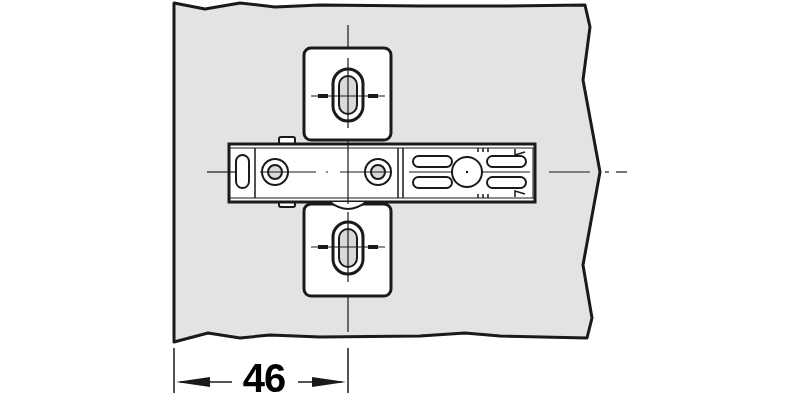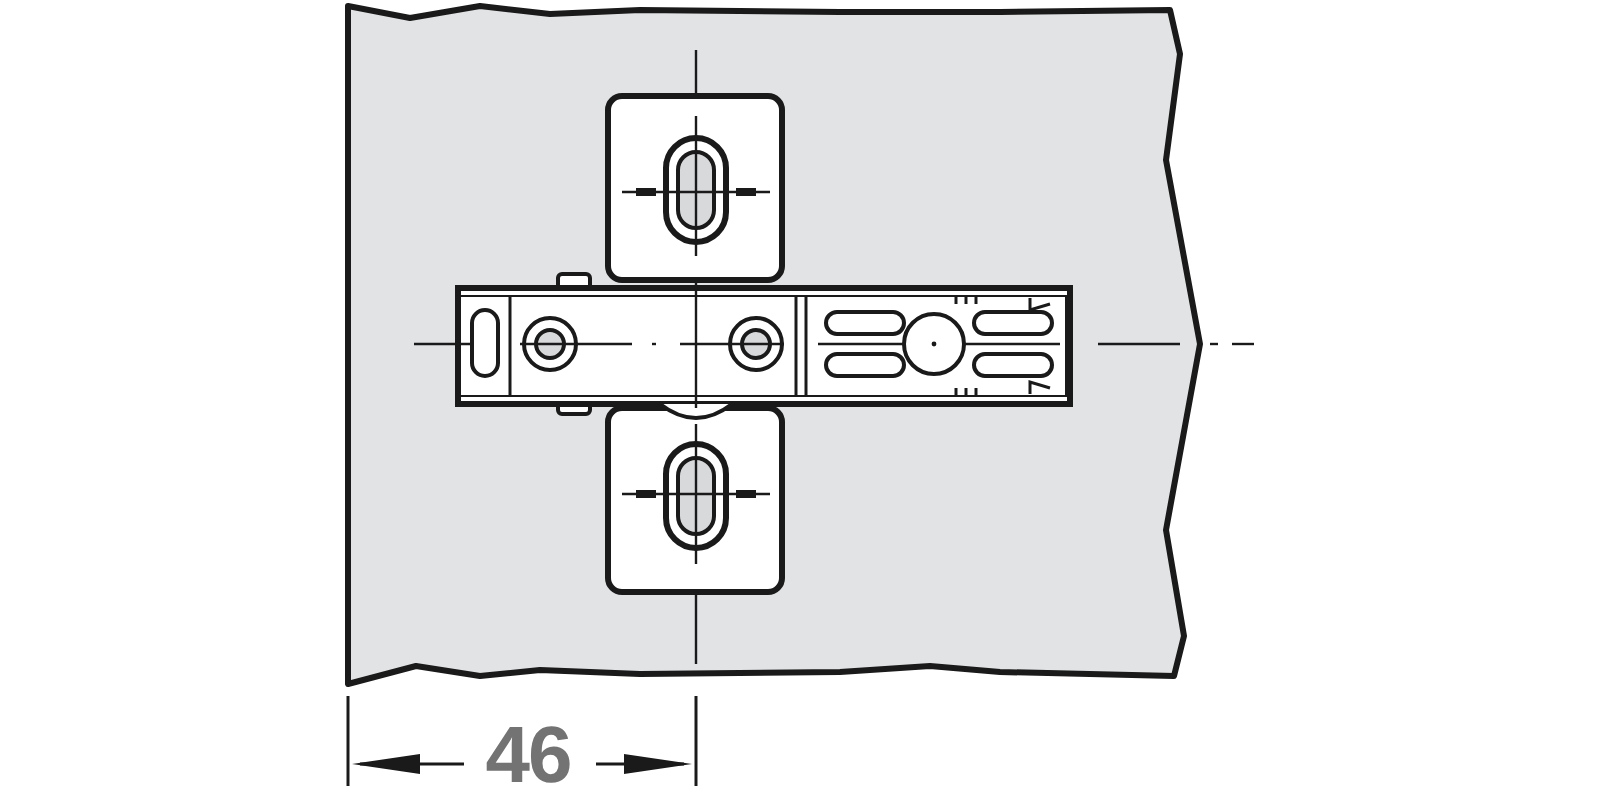--- a/index.html
+++ b/index.html
@@ -1,21 +1,21 @@
 <!DOCTYPE html>
 <html><head>
   <meta charset="utf-8">
   <style>
     html, body { margin: 0; padding: 0; background: #ffffff; }
     body { width: 800px; height: 400px; position: relative; overflow: hidden; font-family: "Liberation Sans", sans-serif; }
     #drawing { position: absolute; left: 0; top: 0; width: 800px; height: 400px; }
     .dim-label {
       position: absolute; left: 232px; top: 356px; width: 64px; height: 44px;
       font-family: "Liberation Sans", sans-serif; font-weight: bold; font-size: 40px;
-      line-height: 44px; text-align: center; color: #737373; letter-spacing: -1px;
+      line-height: 44px; text-align: center; color: #000000; letter-spacing: -1px;
     }
   </style>
 </head>
 <body>
 
 <svg id="drawing" viewBox="0 0 800 400" xmlns="http://www.w3.org/2000/svg">
 
   <path d="M174,3 L205,9 L240,3 L275,7 L320,5 L420,6 L500,6 L585,5 L590,27 L583,80 L600,172 L583,265 L592,318 L587,338 L500,336 L465,333 L420,336 L320,337 L270,335 L240,338 L208,333 L174,342 Z" fill="#e2e3e5" stroke="#1a1a1a" stroke-width="3" stroke-linejoin="round"></path>
 
   <g stroke="#1a1a1a" stroke-width="1.2">

